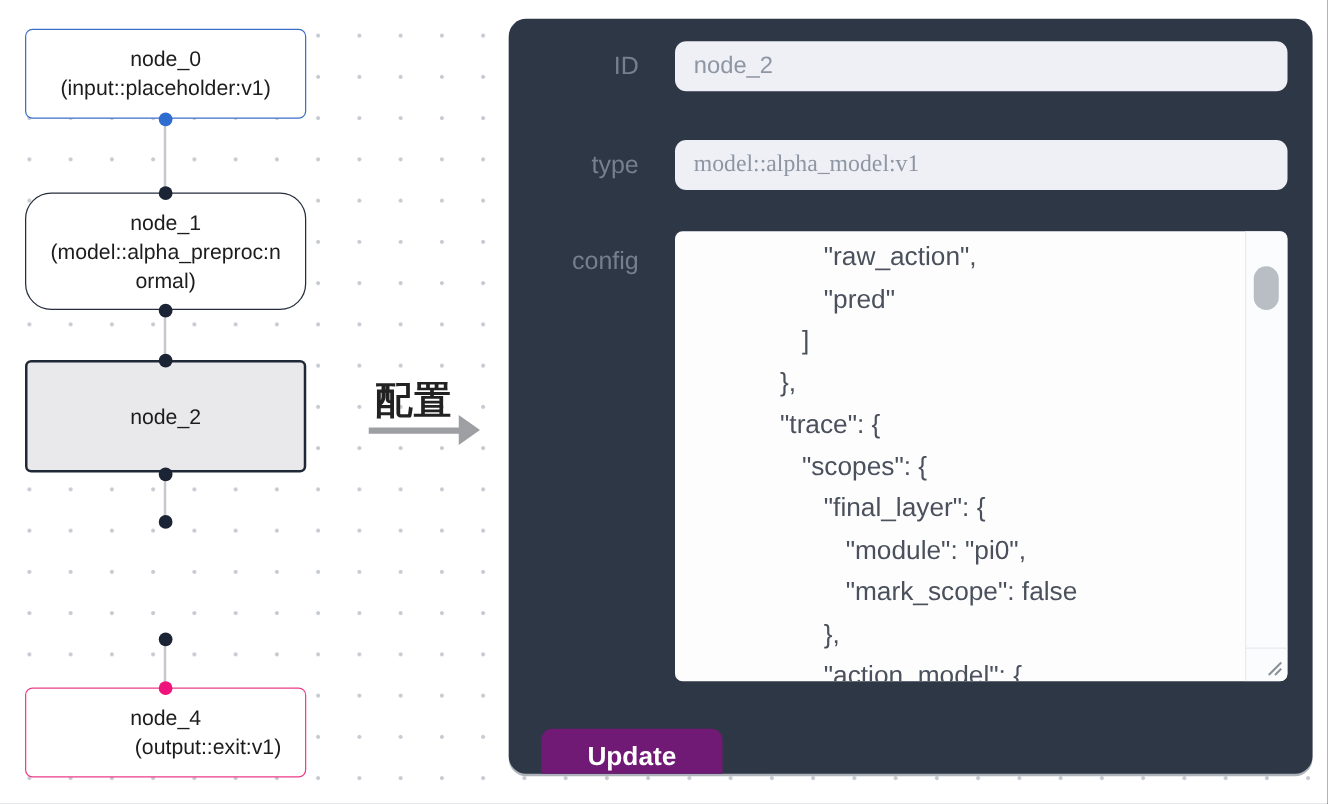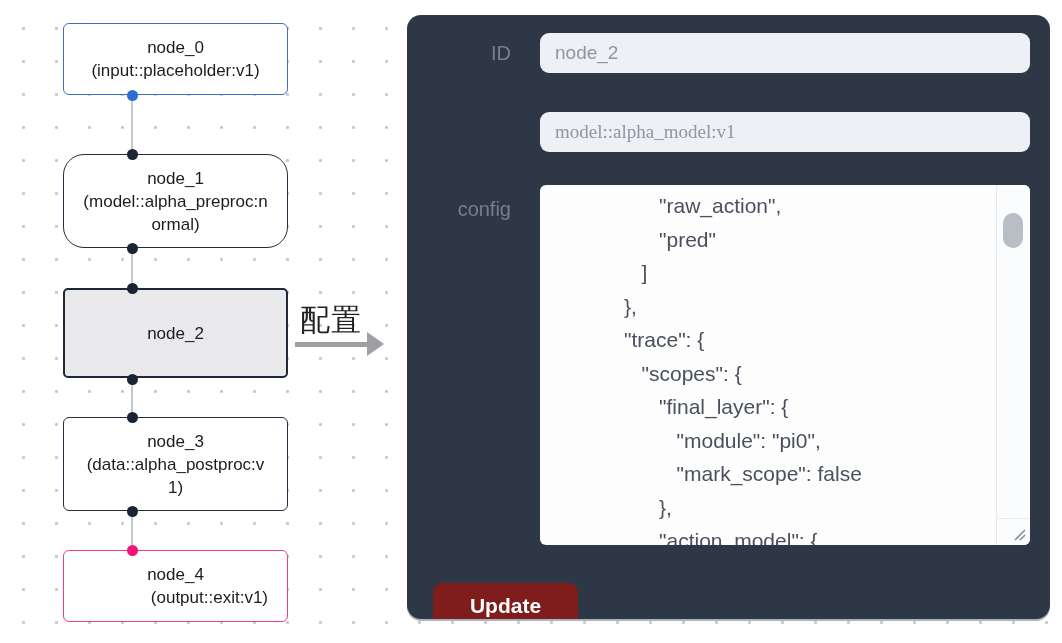--- a/index.html
+++ b/index.html
@@ -12,41 +12,40 @@
     background-size: 33px 33px; background-position: 7px 12px;
   }
 
   
   .node {
     position:absolute; left:20px; width:225px; background:#fff;
     border:1.7px solid #252d3d; border-radius:6px;
     display:flex; flex-direction:column; align-items:center; justify-content:center;
     font-size:17px; line-height:23px; color:#1c1c1e; text-align:center; z-index:2;
     cursor:default;
-    margin-left:43px;
   }
   .node .sub { width:185px; word-break:break-all; }
   .n0 { top:23px;  height:72px; border-color:#3d6fc8; }
   .n1 { top:154px; height:94px;border-radius:21px; }
   .n2 { top:288px; height:90px; background:#e9e9eb; border-width:2.5px; border-color:#1f2836; border-radius:5px; }
   .n3 { top:417px; height:94px; }
   .n4 { top:550px; height:72px; border-color:#ed3d8b;text-align:right; }
 
   .edge { position:absolute; left:131px; width:2px; background:#c5c8ce; z-index:1; }
   .e0 { top:95px;  height:59px; }
   .e1 { top:248px; height:40px; }
   .e2 { top:379px; height:38px; }
   .e3 { top:511px; height:39px; }
 
   .port { position:absolute; width:11px; height:11px; border-radius:50%; background:#1b2434; left:127px; z-index:3; }
   .p-blue { background:#2f6cd0; }
   .p-pink { background:#ef137c; }
 
   
-  .cfg-label { position:absolute; left:300px; top:300px; font-size:30px; color:#222; letter-spacing:1px; }
+  .cfg-label { position:absolute; left:300px; top:300px; font-size:30px; color:#222; letter-spacing:1px;font-weight:bold; }
   .arrow-shaft { position:absolute; left:295px; top:342px; width:74px; height:5px; background:#9d9fa2; }
   .arrow-head  { position:absolute; left:367px; top:332px; width:0; height:0;
                  border-left:17px solid #9d9fa2; border-top:12px solid transparent; border-bottom:12px solid transparent; }
 
   
   .panel {
     position:absolute; left:407px; top:15px; width:643px; height:604px;
     background:#2e3745; border-radius:14px; overflow:hidden; z-index:4;
     box-shadow:0 2px 0 rgba(130,138,150,.65);
     padding-left:12px;
@@ -86,21 +85,21 @@
     background:#b9bdc4; border-radius:10px;
   }
   .resize-corner {
     position:absolute; right:0; bottom:0; width:34px; height:27px;
     background:#fbfcfd; border-left:1px solid #e8eaee; border-top:1px solid #e8eaee;
   }
   .resize-corner svg { position:absolute; right:4px; bottom:4px; }
 
   .update-btn {
     position:absolute; left:26px; top:568px; width:145px; height:46px;
-    background:#7f1d1d; border:none; border-radius:9px;
+    background:#701a75; border:none; border-radius:9px;
     color:#fff; font-size:21px; font-weight:700; line-height:42px; text-align:center;
     font-family:"Liberation Sans", sans-serif; cursor:pointer;
   }
 </style>
 </head>
 <body>
 
 <div class="canvas">
 
   <div class="edge e0"></div>
@@ -112,24 +111,20 @@
     <div class="title">node_0</div>
     <div class="sub">(input::placeholder:v1)</div>
   </div>
   <div class="node n1">
     <div class="title">node_1</div>
     <div class="sub">(model::alpha_preproc:normal)</div>
   </div>
   <div class="node n2">
     <div class="title">node_2</div>
   </div>
-  <div class="node n3">
-    <div class="title">node_3</div>
-    <div class="sub">(data::alpha_postproc:v1)</div>
-  </div>
   <div class="node n4">
     <div class="title">node_4</div>
     <div class="sub">(output::exit:v1)</div>
   </div>
 
   <div class="port p-blue" style="top:89.5px"></div>
   <div class="port" style="top:148.5px"></div>
   <div class="port" style="top:242.5px"></div>
   <div class="port" style="top:282.5px"></div>
   <div class="port" style="top:373.5px"></div>
@@ -139,20 +134,21 @@
 
   <div class="cfg-label">配置</div>
   <div class="arrow-shaft"></div>
   <div class="arrow-head"></div>
 
   <div class="panel">
 
     <div class="f-label lab-id">ID</div>
     <input class="f-input in-id" type="text" value="node_2" style="">
 
+    <div class="f-label lab-type">type</div>
     <input class="f-input in-type" type="text" value="model::alpha_model:v1" style="">
 
     <div class="f-label lab-config">config</div>
     <div class="config-box">
       <pre>                  "raw_action",
                   "pred"
                ]
             },
             "trace": {
                "scopes": {

